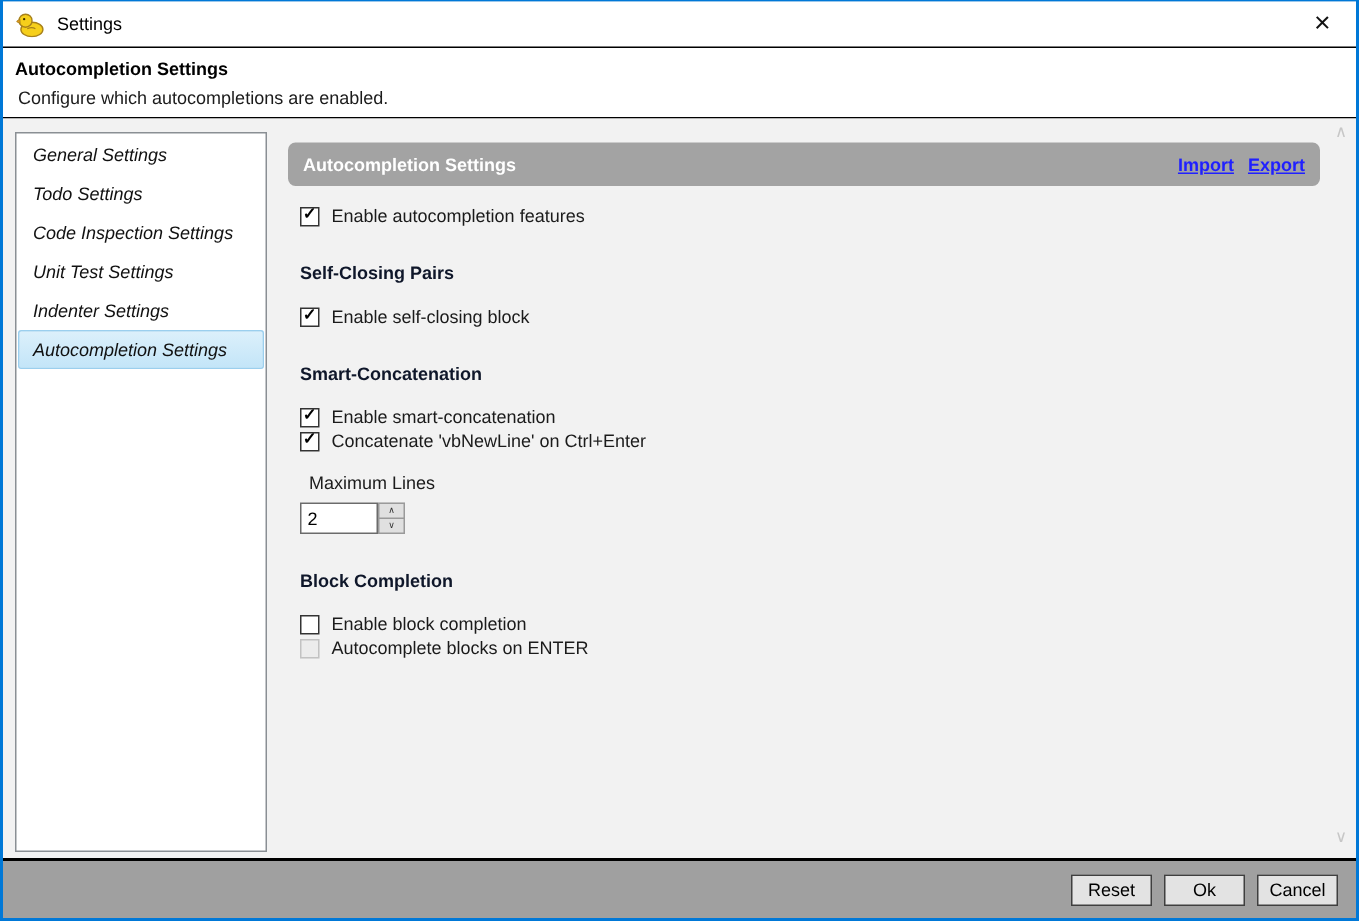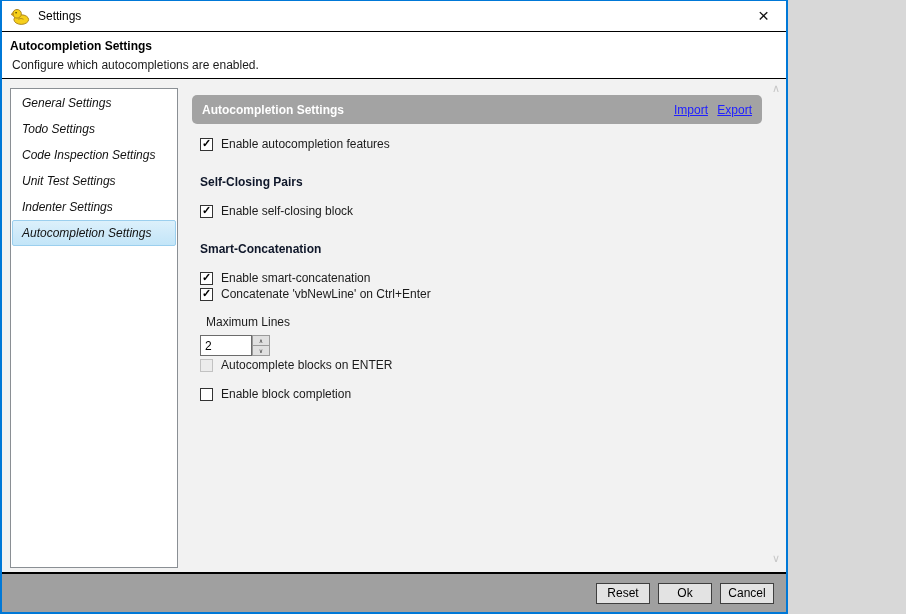--- a/index.html
+++ b/index.html
@@ -1,18 +1,18 @@
 <!DOCTYPE html>
 <html><head>
 <meta charset="utf-8">
 <style>
   html,body { margin:0; padding:0; background:#d8d8d8; }
   * { box-sizing:border-box; }
   .window {
-    width:788px; height:614px;
+    width:906px; height:614px;
     border:2px solid #0078d7; border-top-width:1px;
     display:flex; flex-direction:column;
     background:#f2f2f2;
     font-family:"Liberation Sans", sans-serif;
     font-size:12px; color:#1b1b1b;
     position:relative; overflow:hidden;
   }
   
   .titlebar { height:30px; background:#ffffff; display:flex; align-items:center; padding-left:9px; flex:0 0 auto; }
   .title-text { margin-left:8px; font-size:12px; color:#000; }
@@ -24,21 +24,21 @@
   .headerband { height:46px; background:#ffffff; padding:7px 0 0 8px; flex:0 0 auto; }
   .h-title { font-weight:bold; color:#000; }
   .h-sub { margin-top:5px; padding-left:2px; color:#1b1b1b; }
   
   .body { flex:1 1 auto; display:flex; background:#f2f2f2; min-height:0; }
   .listbox { width:168px; height:480px; margin:9px 0 0 8px; background:#fff; border:1px solid #8a8f94; padding:1px; flex:0 0 auto;font-style:italic; }
   .lb-item { height:26px; line-height:24px; padding-left:9px; border:1px solid transparent; border-radius:2px; color:#111; }
   .lb-item.selected { background:linear-gradient(#dcf0fb,#c3e5f8); border-color:#9bcfee; }
   .content { position:relative; flex:1 1 auto; padding:16px 24px 0 14px; }
   .panel-bar { height:29px; background:#a3a3a3; border-radius:5px; display:flex; align-items:center; padding:0 10px; color:#fff; font-weight:bold; }
-  .panel-links { margin-left:auto; font-weight:normal; }
+  .panel-links { margin-left:auto; font-weight:bold; }
   .panel-links a { color:#2020ff; text-decoration:underline; margin-left:6px; cursor:pointer; }
   .chev { position:absolute; right:6px; color:#c7c7c7; font-size:11px; line-height:1; }
   .chev-top { top:4px; }
   .chev-bottom { bottom:8px; }
   
   .row { display:flex; align-items:center; gap:8px; padding-left:8px; margin-top:2px; }
   .row.first { margin-top:15px; }
   .row.master { margin-top:13px; }
   .cb { width:13px; height:13px; flex:0 0 auto; background:#fff; border:1px solid #333; display:flex; align-items:center; justify-content:center; }
   .cb .mark { font-size:11px; font-weight:bold; color:#000; line-height:1; margin-top:-1px; }
@@ -134,27 +134,28 @@
 
       <div class="field-label">Maximum Lines</div>
       <div class="spinner">
         <input class="spin-input" value="2" style="">
         <span class="spin-btns">
           <span class="spin-btn">∧</span>
           <span class="spin-btn">∨</span>
         </span>
       </div>
 
+      <div class="sec-heading">Block Completion</div>
+      <div class="row first">
+        <span class="cb"></span>
+        <span>Enable block completion</span>
+      </div>
       <div class="row">
         <span class="cb disabled"></span>
         <span>Autocomplete blocks on ENTER</span>
-      </div>
-      <div class="row first">
-        <span class="cb"></span>
-        <span>Enable block completion</span>
       </div>
     </div>
   </div>
 
   <div class="sep sep-2"></div>
 
   <div class="footer">
     <div class="btn">Reset</div>
     <div class="btn">Ok</div>
     <div class="btn">Cancel</div>

